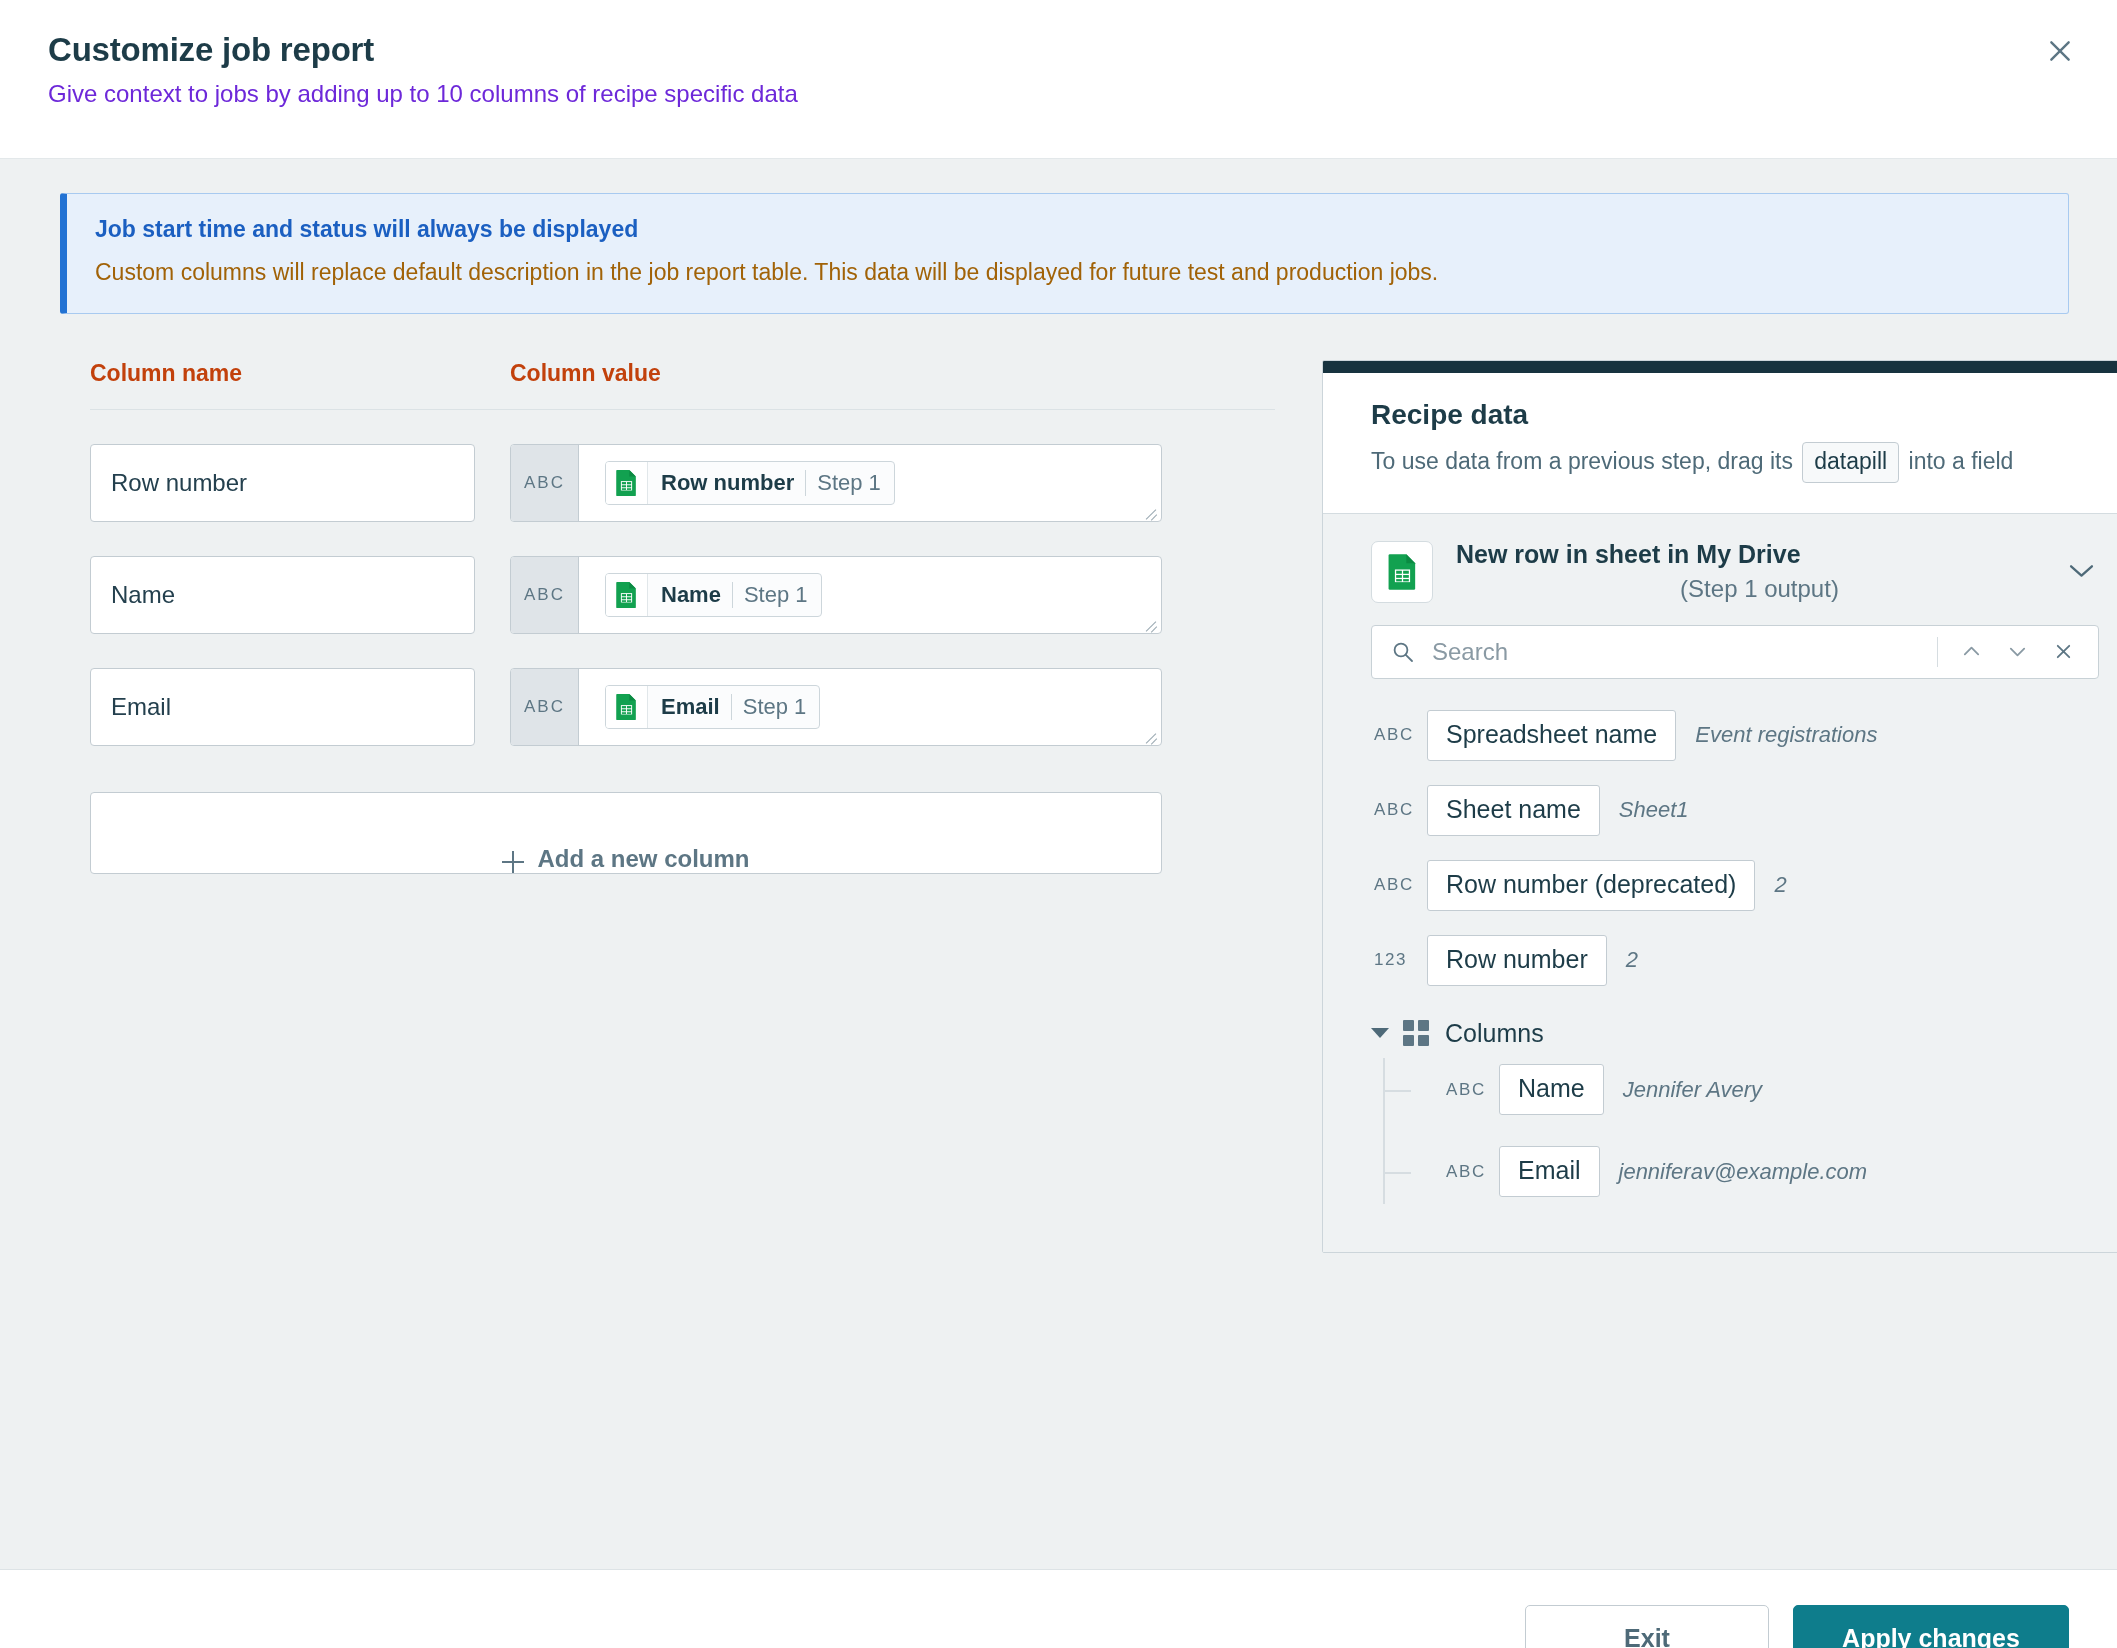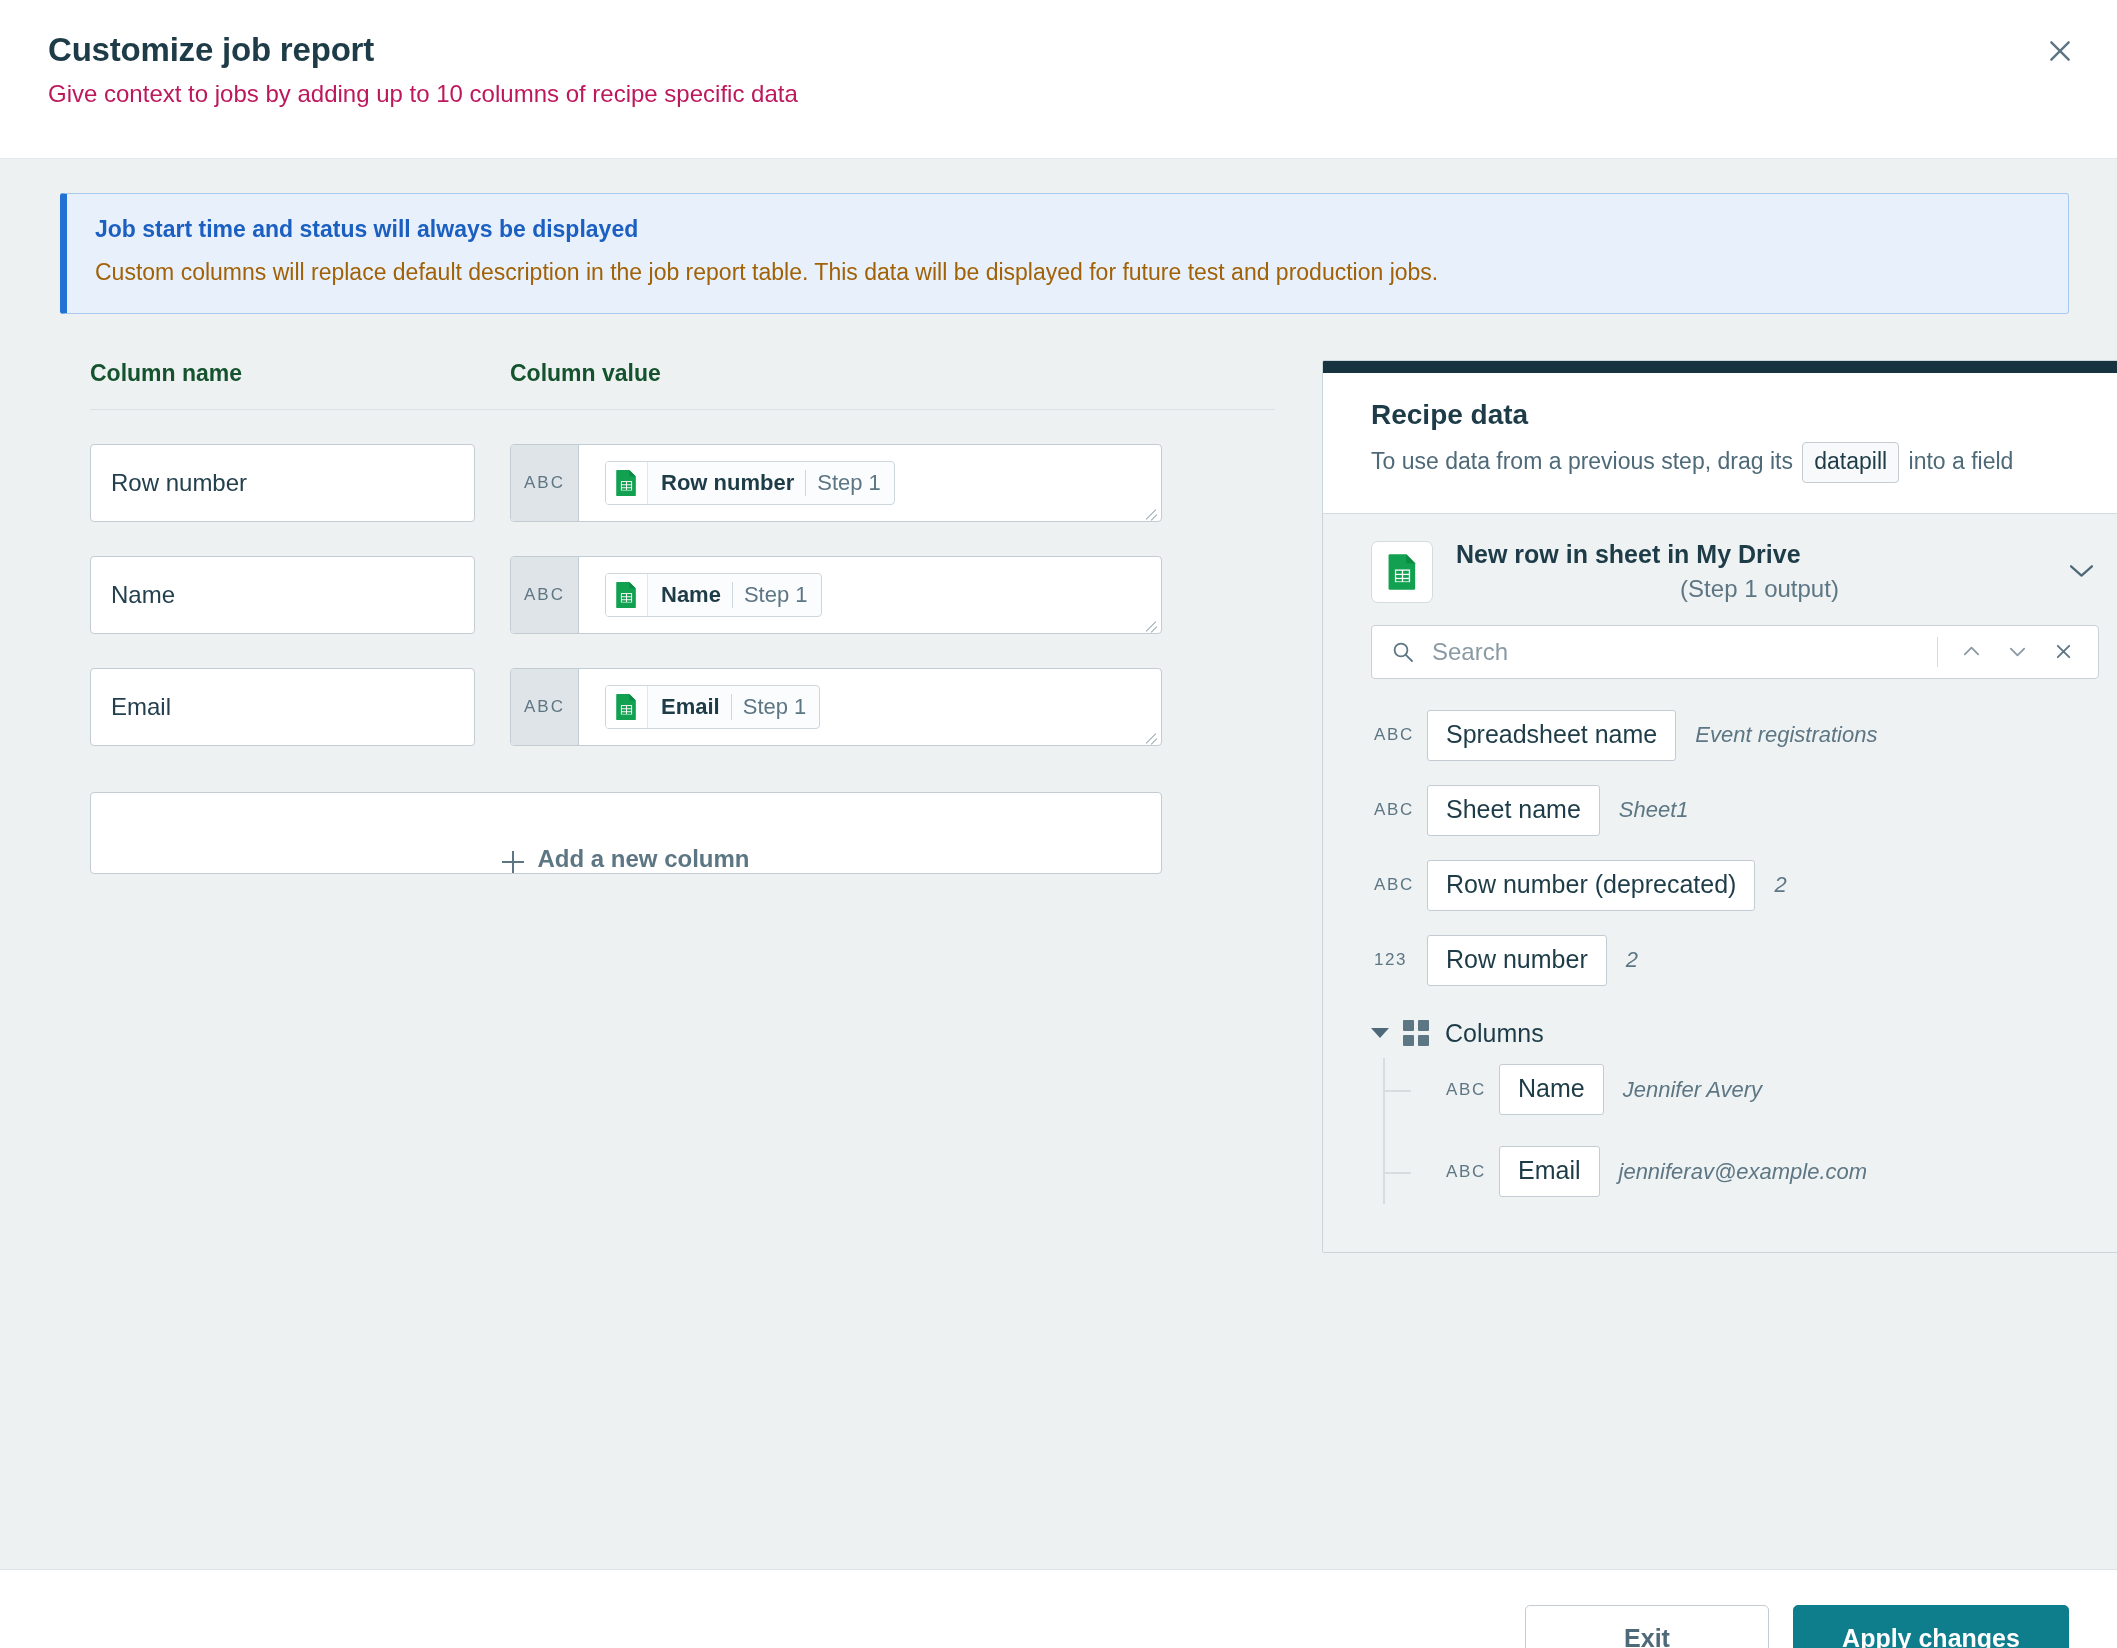--- a/index.html
+++ b/index.html
@@ -23,21 +23,21 @@
   .modal-title {
     font-size: 33px;
     font-weight: bold;
     color: #1d3c48;
     letter-spacing: -0.2px;
     margin: 0 0 8px 0;
     line-height: 1.2;
   }
   .modal-subtitle {
     font-size: 24px;
-    color: #be185d;
+    color: #6d28d9;
     margin: 0;
     line-height: 1.3;
   }
   .close-btn {
     position: absolute;
     top: 28px; right: 34px;
     width: 46px; height: 46px;
     display: flex; align-items: center; justify-content: center;
     cursor: pointer;
   }
@@ -84,21 +84,21 @@
 
   
   .col-head-row {
     display: flex;
     border-bottom: 1px solid #dbe2e5;
     padding-bottom: 22px;
   }
   .col-head {
     font-size: 23px;
     font-weight: bold;
-    color: #14532d;
+    color: #c2410c;
   }
   .col-head.name-head { width: 420px; flex: 0 0 420px; }
 
   
   .field-row {
     display: flex;
     align-items: flex-start;
     margin-top: 34px;
   }
   .field-row:first-of-type { margin-top: 42px; }

